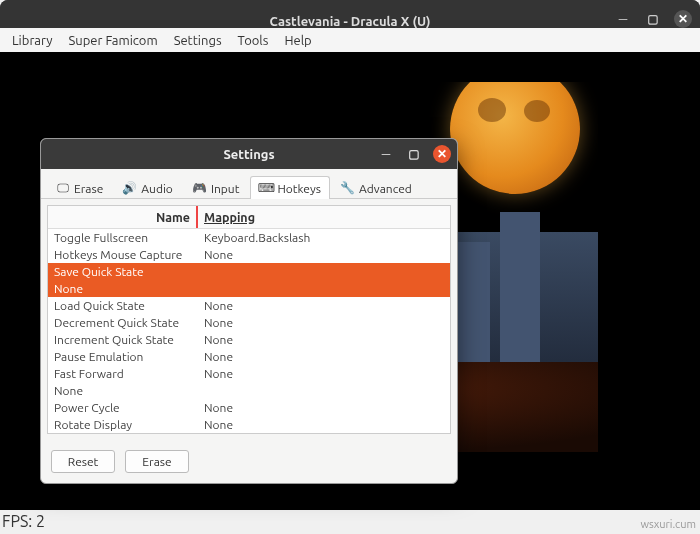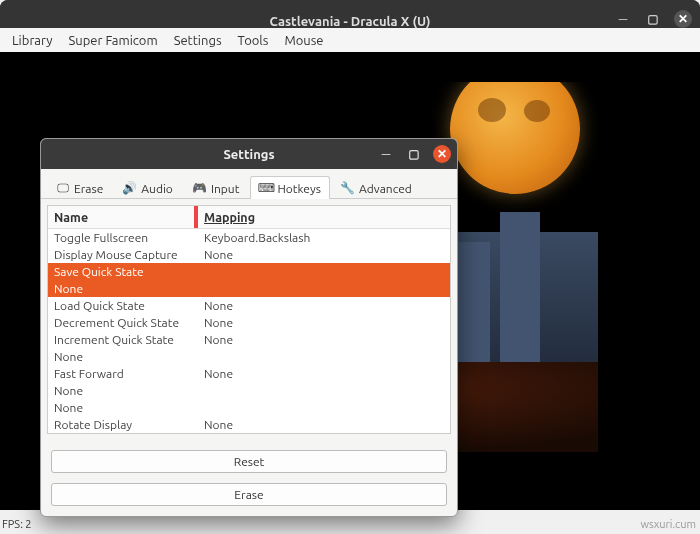--- a/index.html
+++ b/index.html
@@ -159,51 +159,50 @@
       display: flex;
       background: #fafafa;
       border-bottom: 1px solid #ddd;
     }
     .th {
       padding: 4px 6px;
       font-weight: bold;
       font-size: 12.5px;
       color: #333;
     }
-    .th-name { width: 150px; border-right: 4px solid #ef4444; }
+    .th-name { width: 150px; border-right: 2px solid #ef4444; text-align: right; }
     .th-mapping { flex: 1; text-decoration: underline; }
     .row {
       display: flex;
       font-size: 12px;
       color: #444;
     }
     .cell-name { width: 150px; padding: 2px 6px; }
     .cell-mapping { flex: 1; padding: 2px 6px; }
     .row.selected { background: #ea5b24; color: #fff; flex-direction: column; }
     .dialog-buttons {
       display: flex;
       justify-content: flex-start;
       gap: 10px;
       padding: 10px;
-      flex-direction: column;
     }
     .btn {
       min-width: 64px;
       padding: 4px 12px;
       background: #fdfdfd;
       border: 1px solid #bbb;
       border-radius: 3px;
       font-size: 12px;
       color: #333;
       text-align: center;
     }
     .statusbar {
       position: absolute;
       left: 0; bottom: 4px;
-      font-size: 11px;
+      font-size: 16px;
       color: #333;
       padding-left: 2px;
     }
     .watermark {
       position: absolute;
       right: 4px; bottom: 4px;
       font-size: 11px;
       color: #999;
       margin-left: 40px;
     }
@@ -218,21 +217,21 @@
       <div class="tb-btn">─</div>
       <div class="tb-btn">▢</div>
       <div class="tb-btn tb-close">✕</div>
     </div>
   </div>
   <div class="menubar">
     <div class="menu-item">Library</div>
     <div class="menu-item">Super Famicom</div>
     <div class="menu-item">Settings</div>
     <div class="menu-item">Tools</div>
-    <div class="menu-item">Mouse</div>
+    <div class="menu-item">Help</div>
   </div>
   <div class="emulator-view"></div>
 </div>
 
 <div class="game-frame">
   <div class="moon"></div>
   <div class="castle">
     <div class="tower t1"></div>
     <div class="tower t2"></div>
     <div class="tower t3"></div>
@@ -275,50 +274,52 @@
     <div class="table-head">
       <div class="th th-name">Name</div>
       <div class="th th-mapping">Mapping</div>
     </div>
     <div id="rows">
         <div class="row">
           <div class="cell-name">Toggle Fullscreen</div>
           <div class="cell-mapping">Keyboard.Backslash</div>
         </div>
         <div class="row">
-          <div class="cell-name">Display Mouse Capture</div>
+          <div class="cell-name">Hotkeys Mouse Capture</div>
           <div class="cell-mapping">None</div>
         </div>
         <div class="row selected">
           <div class="cell-name">Save Quick State</div>
           <div class="cell-mapping">None</div>
         </div>
         <div class="row">
           <div class="cell-name">Load Quick State</div>
           <div class="cell-mapping">None</div>
         </div>
         <div class="row">
           <div class="cell-name">Decrement Quick State</div>
           <div class="cell-mapping">None</div>
         </div>
         <div class="row">
           <div class="cell-name">Increment Quick State</div>
           <div class="cell-mapping">None</div>
         </div>
         <div class="row">
+          <div class="cell-name">Pause Emulation</div>
           <div class="cell-mapping">None</div>
         </div>
         <div class="row">
           <div class="cell-name">Fast Forward</div>
           <div class="cell-mapping">None</div>
         </div>
         <div class="row">
           <div class="cell-mapping">None</div>
         </div>
         <div class="row">
+          <div class="cell-name">Power Cycle</div>
           <div class="cell-mapping">None</div>
         </div>
         <div class="row">
           <div class="cell-name">Rotate Display</div>
           <div class="cell-mapping">None</div>
         </div>
       </div>
   </div>
   <div class="dialog-buttons">
     <div class="btn">Reset</div>

